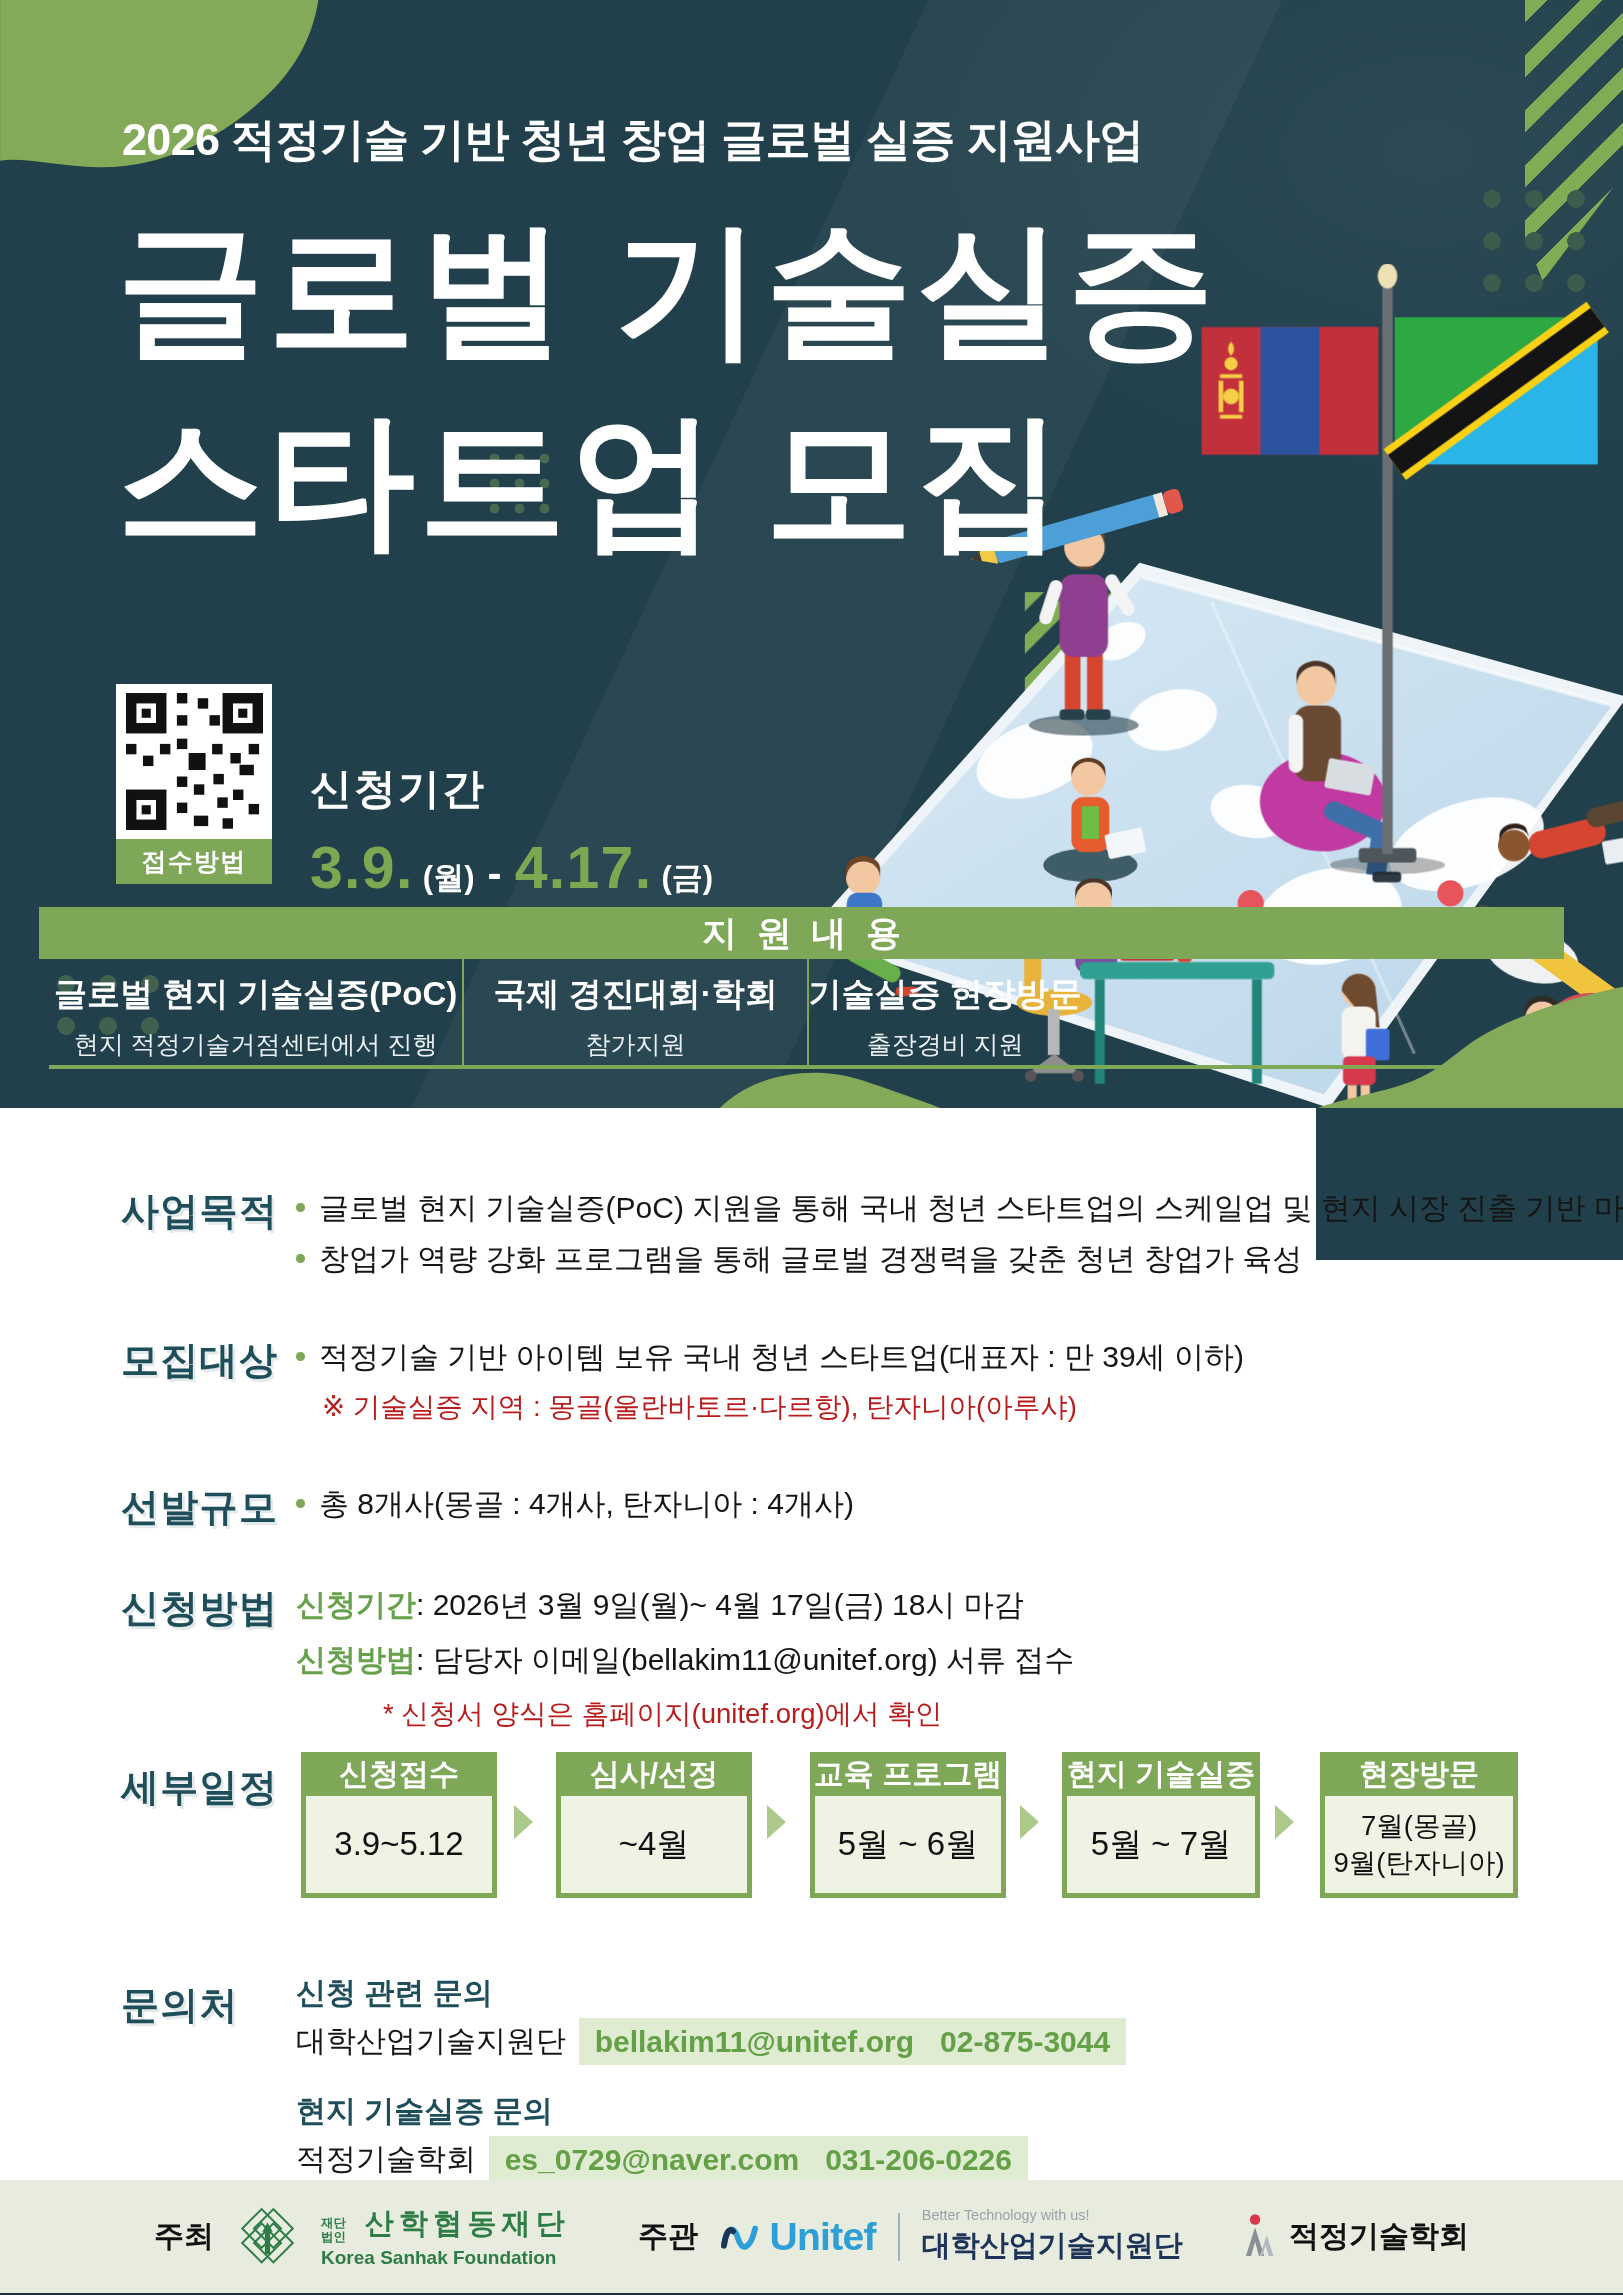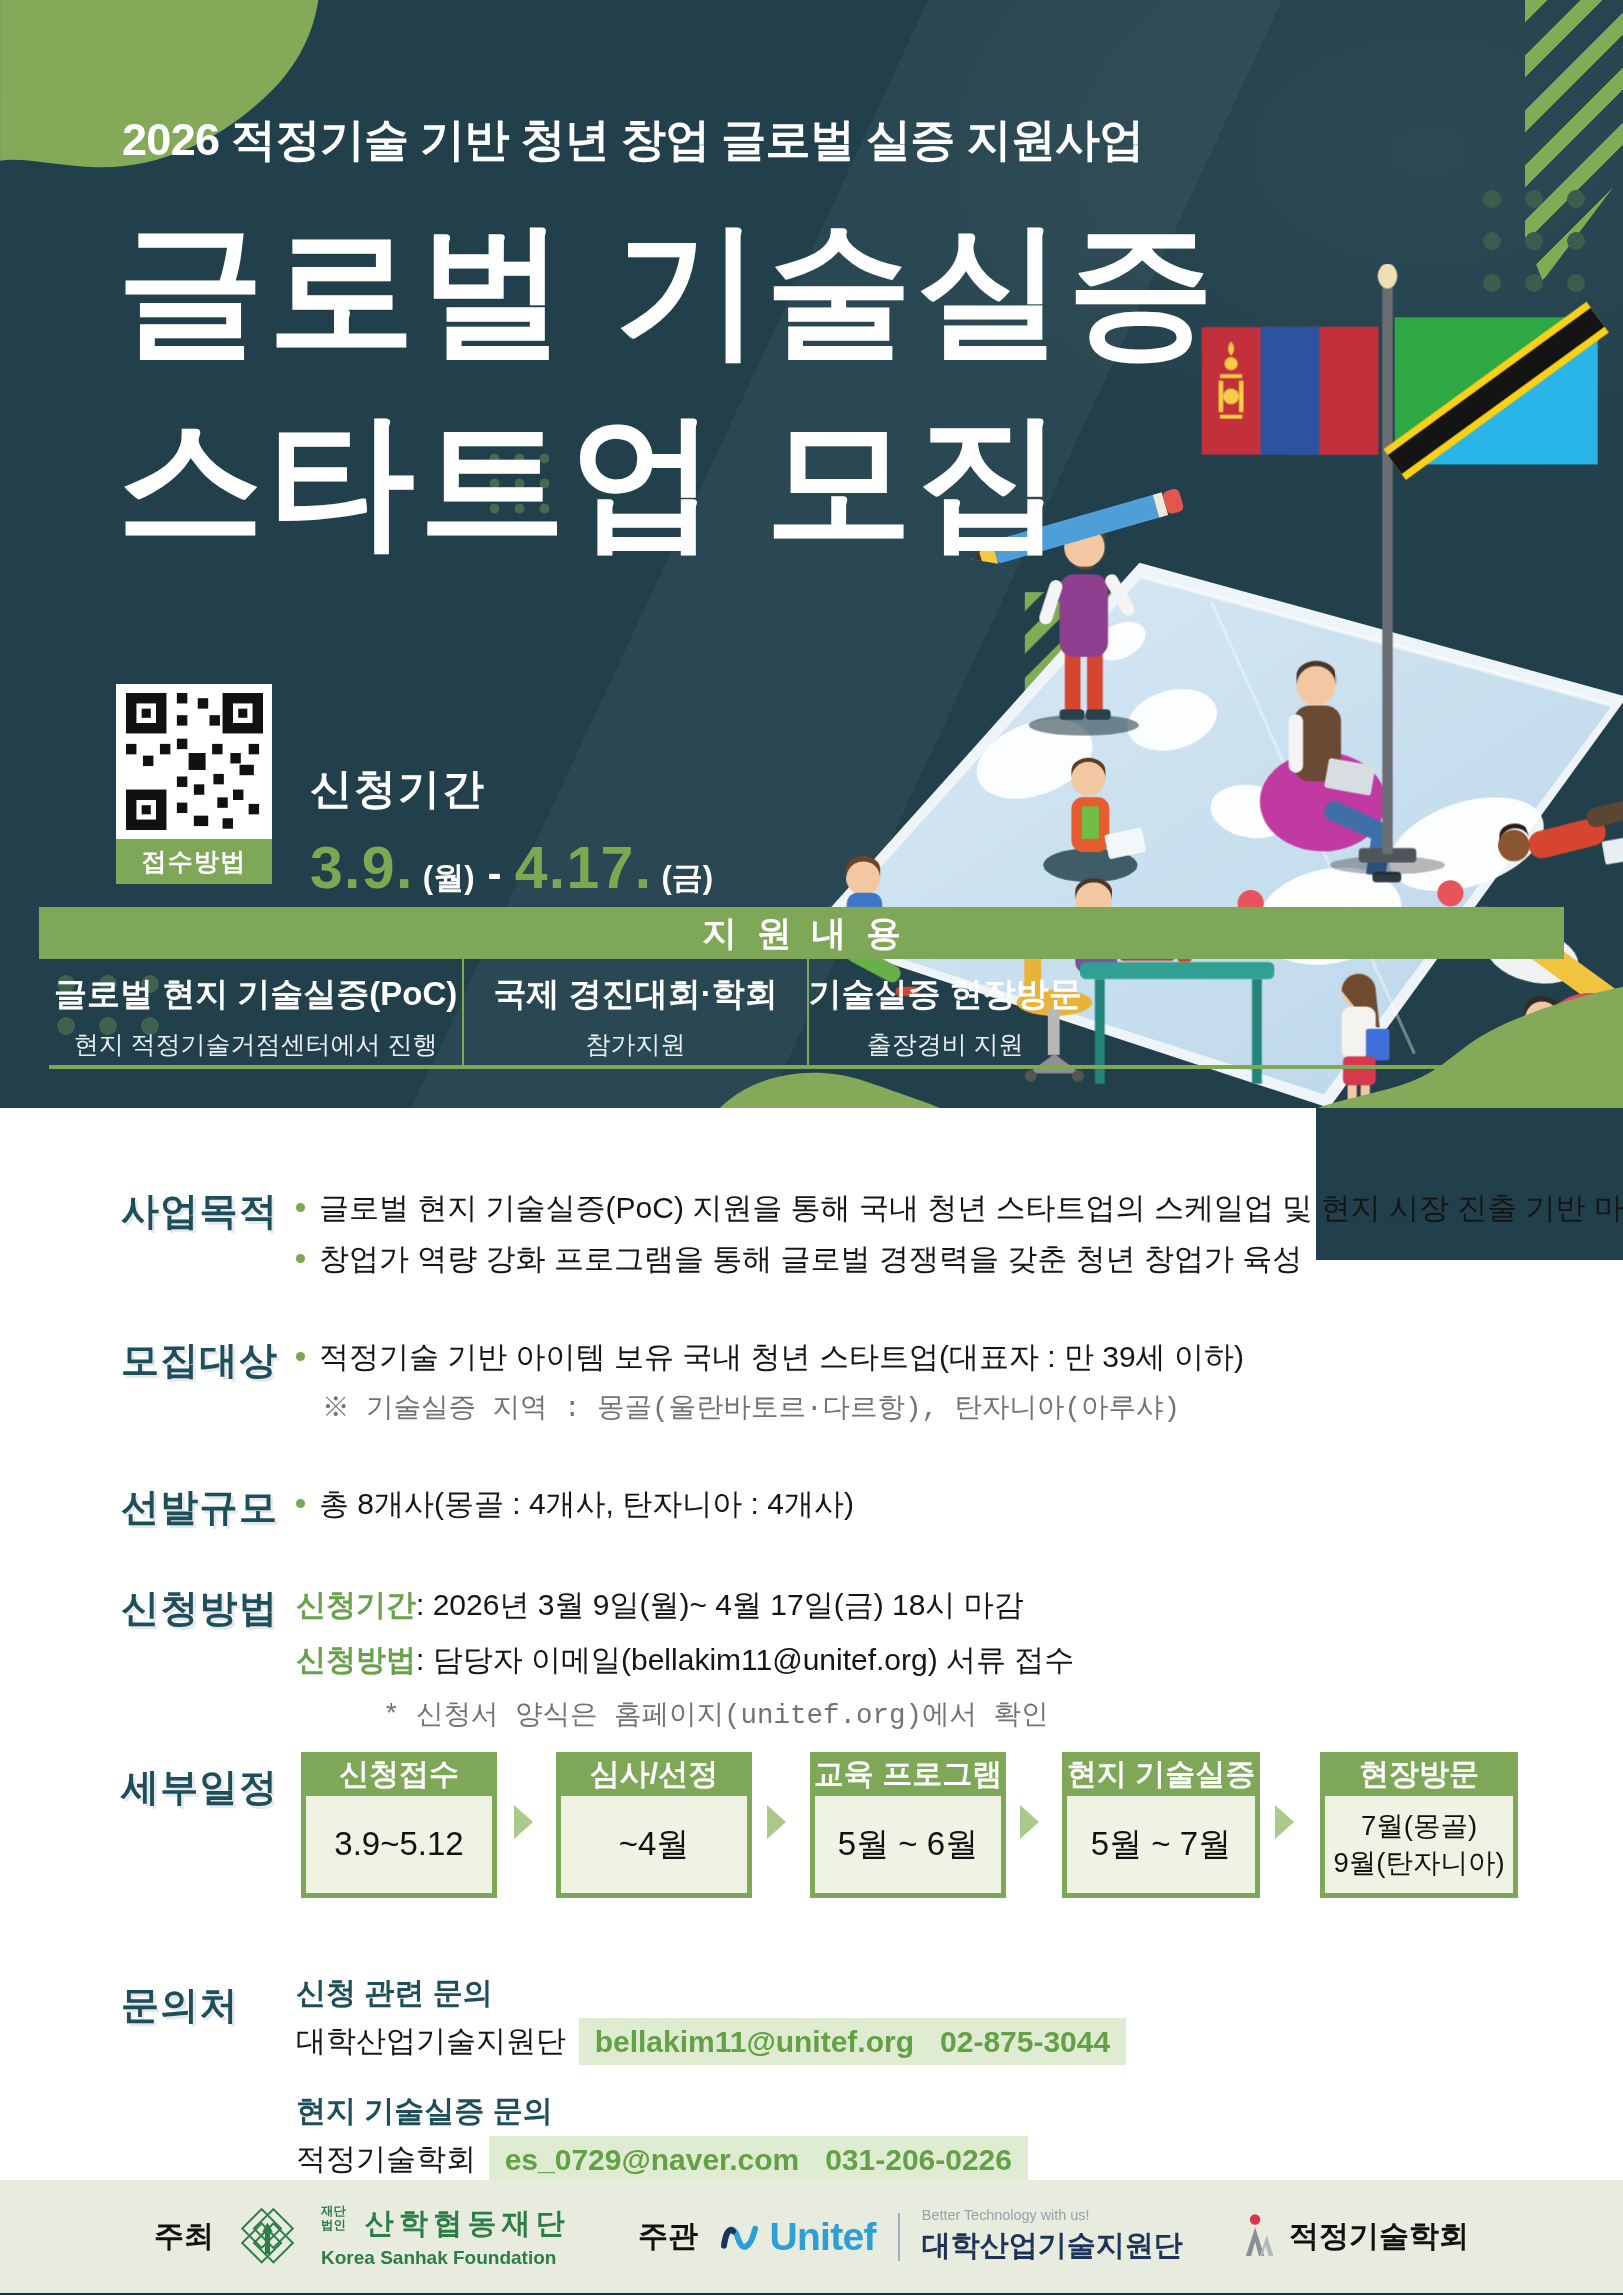--- a/index.html
+++ b/index.html
@@ -77,21 +77,21 @@
   .body-white{position:absolute;left:0;top:1108px;width:1316px;height:1071px;background:#fff;}
   .sec-heading{
     position:absolute;left:121px;margin:0;color:#1F4E5B;font-size:38px;font-weight:800;
     letter-spacing:1.3px;text-shadow:2.6px 2.6px 0 rgba(31,78,91,.12);white-space:nowrap;
   }
   .line{position:absolute;left:296px;margin:0;font-size:30px;color:#151515;white-space:nowrap;display:flex;align-items:baseline;}
   .bullet::before{
     content:"";display:inline-block;width:8.5px;height:8.5px;border-radius:50%;
     background:#7EA757;margin-right:14.4px;vertical-align:middle;position:relative;top:-6.5px;
   }
-  .green-note{color:#737373;font-size:27.5px;font-family:Liberation Mono, monospace;}
+  .green-note{color:#b91c1c;font-size:27.5px;}
   .g-label{color:#68A14B;font-weight:800;}
   
   .step-box{position:absolute;top:644px;height:146px;box-sizing:border-box;background:#7EA858;display:flex;flex-direction:column;}
   .step-head{height:44px;color:#fff;font-size:30px;font-weight:800;display:flex;align-items:center;justify-content:center;white-space:nowrap;}
   .step-body{
     flex:1;margin:0 5.2px 5.2px 5.2px;background:#EEF3E3;display:flex;flex-direction:column;
     align-items:center;justify-content:center;color:#111;font-size:33px;
   }
   .step-body .p2{font-size:27.5px;}
   .step-body.two-lines{font-size:27.5px;line-height:1.35;}
@@ -487,21 +487,21 @@
         <g fill="none" stroke="#2E7D46" stroke-width="3">
           <rect x="18" y="18" width="42" height="42" transform="rotate(45 39 39)"></rect>
           <rect x="36" y="18" width="42" height="42" transform="rotate(45 57 39)"></rect>
           <rect x="18" y="40" width="42" height="42" transform="rotate(45 39 61)"></rect>
           <rect x="36" y="40" width="42" height="42" transform="rotate(45 57 61)"></rect>
         </g>
         <path d="M48,30 L56,44 L52,44 L52,78 L44,78 L44,44 L40,44 Z" fill="#2E7D46"></path>
       </svg>
       <div class="sanhak-text">
         <div class="sanhak-kor">
-          <div style="display:flex;align-items:flex-start;gap:19px;">
+          <div style="display:flex;align-items:flex-end;gap:19px;">
             <span class="sanhak-type">재단
 법인</span>
             <span class="sanhak-name">산학협동재단</span>
           </div>
           <span class="sanhak-en">Korea Sanhak Foundation</span>
         </div>
       </div>
 
       <span class="f-label second">주관</span>
       <div class="unitef-wrap">

